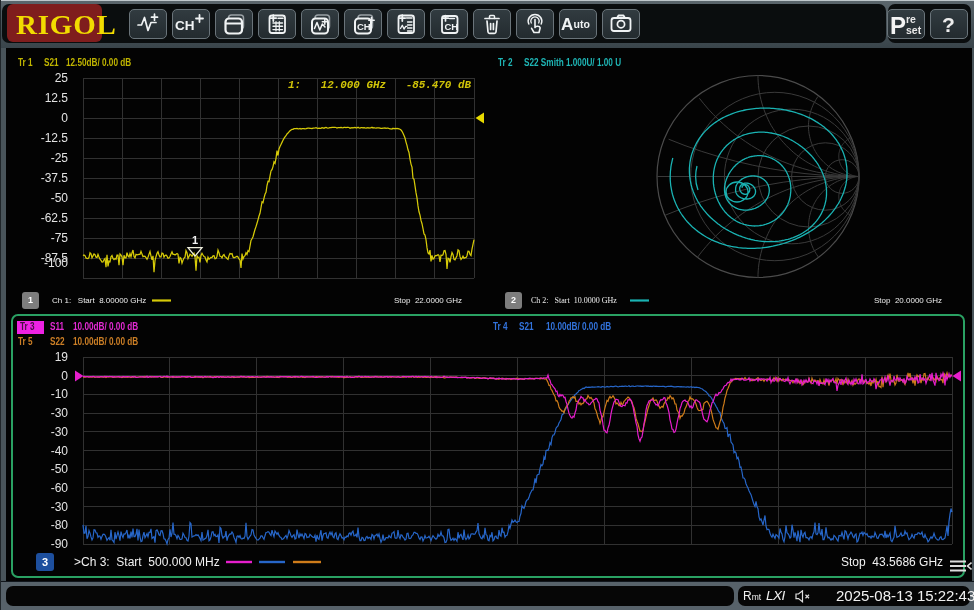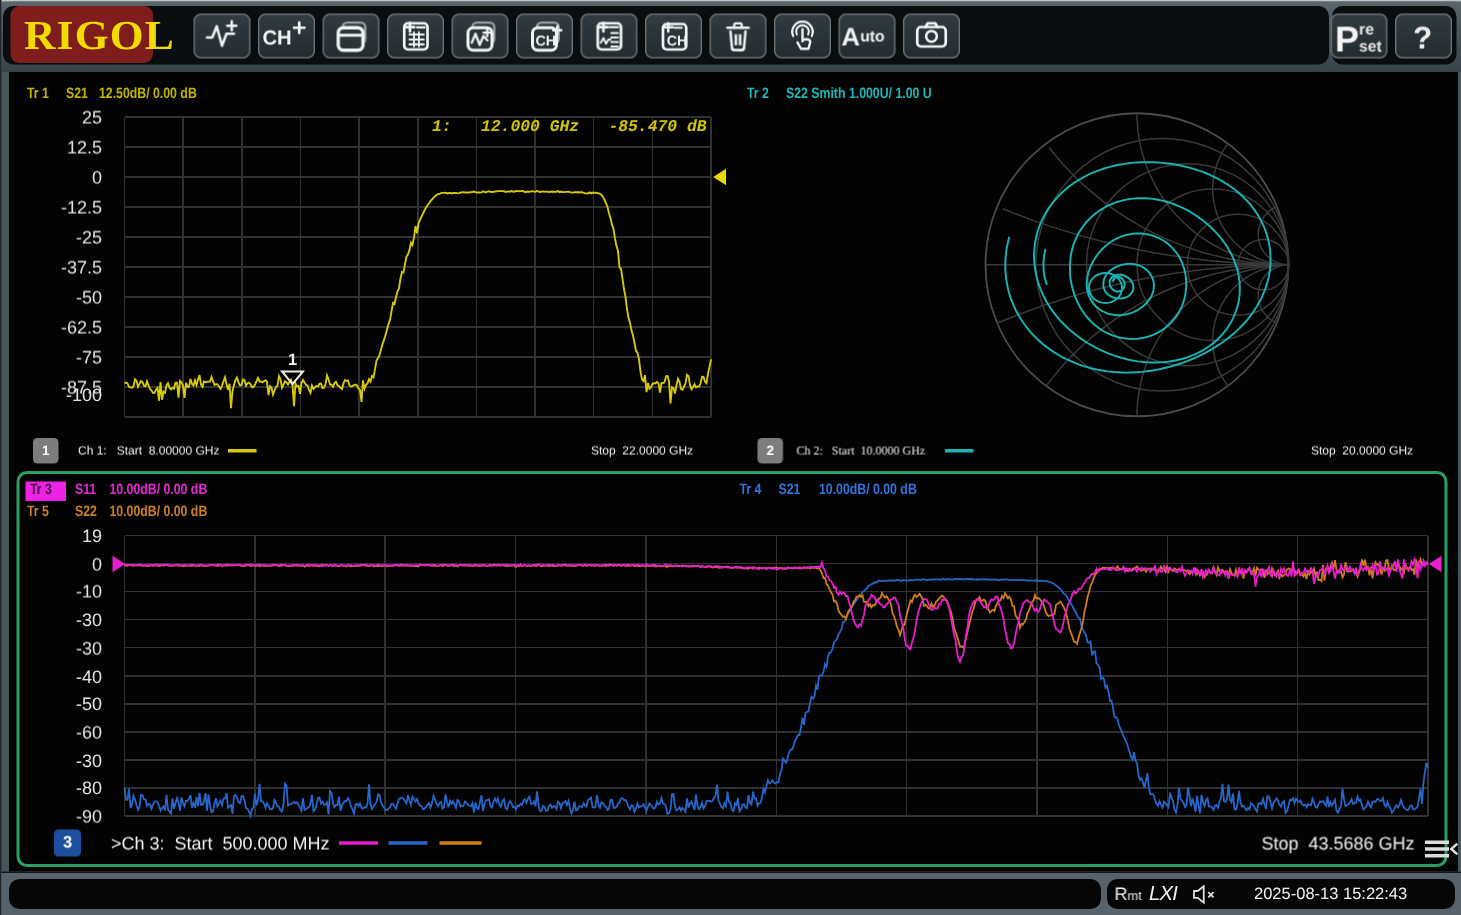--- a/index.html
+++ b/index.html
@@ -297,14 +297,14 @@
 
   <div id="status"></div>
   <div class="spill" id="stL"></div>
   <div class="spill" id="stR"></div>
   <div class="stat" style="left:743px;top:586px;font-size:12px;">R<span style="font-size:8.5px;">mt</span></div>
   <div class="stat" style="left:766px;top:586px;font-style:italic;font-weight:400;font-size:13.5px;letter-spacing:-0.5px;">LXI</div>
   <svg class="layer" style="left:795px;top:590px;" width="17" height="13">
     <path d="M1 4 H3.5 L7.5 0.8 V11.8 L3.5 8.6 H1 Z" fill="none" stroke="#dedede" stroke-width="1.2"></path>
     <path d="M10.5 4.8 L14 8.2 M14 4.8 L10.5 8.2" stroke="#dedede" stroke-width="1.2"></path>
   </svg>
-  <div class="stat" style="left:836px;top:586px;font-size:11px;">2025-08-13 15:22:43</div>
+  <div class="stat" style="left:836px;top:586px;font-size:15px;">2025-08-13 15:22:43</div>
 </div>
 
 </body></html>

